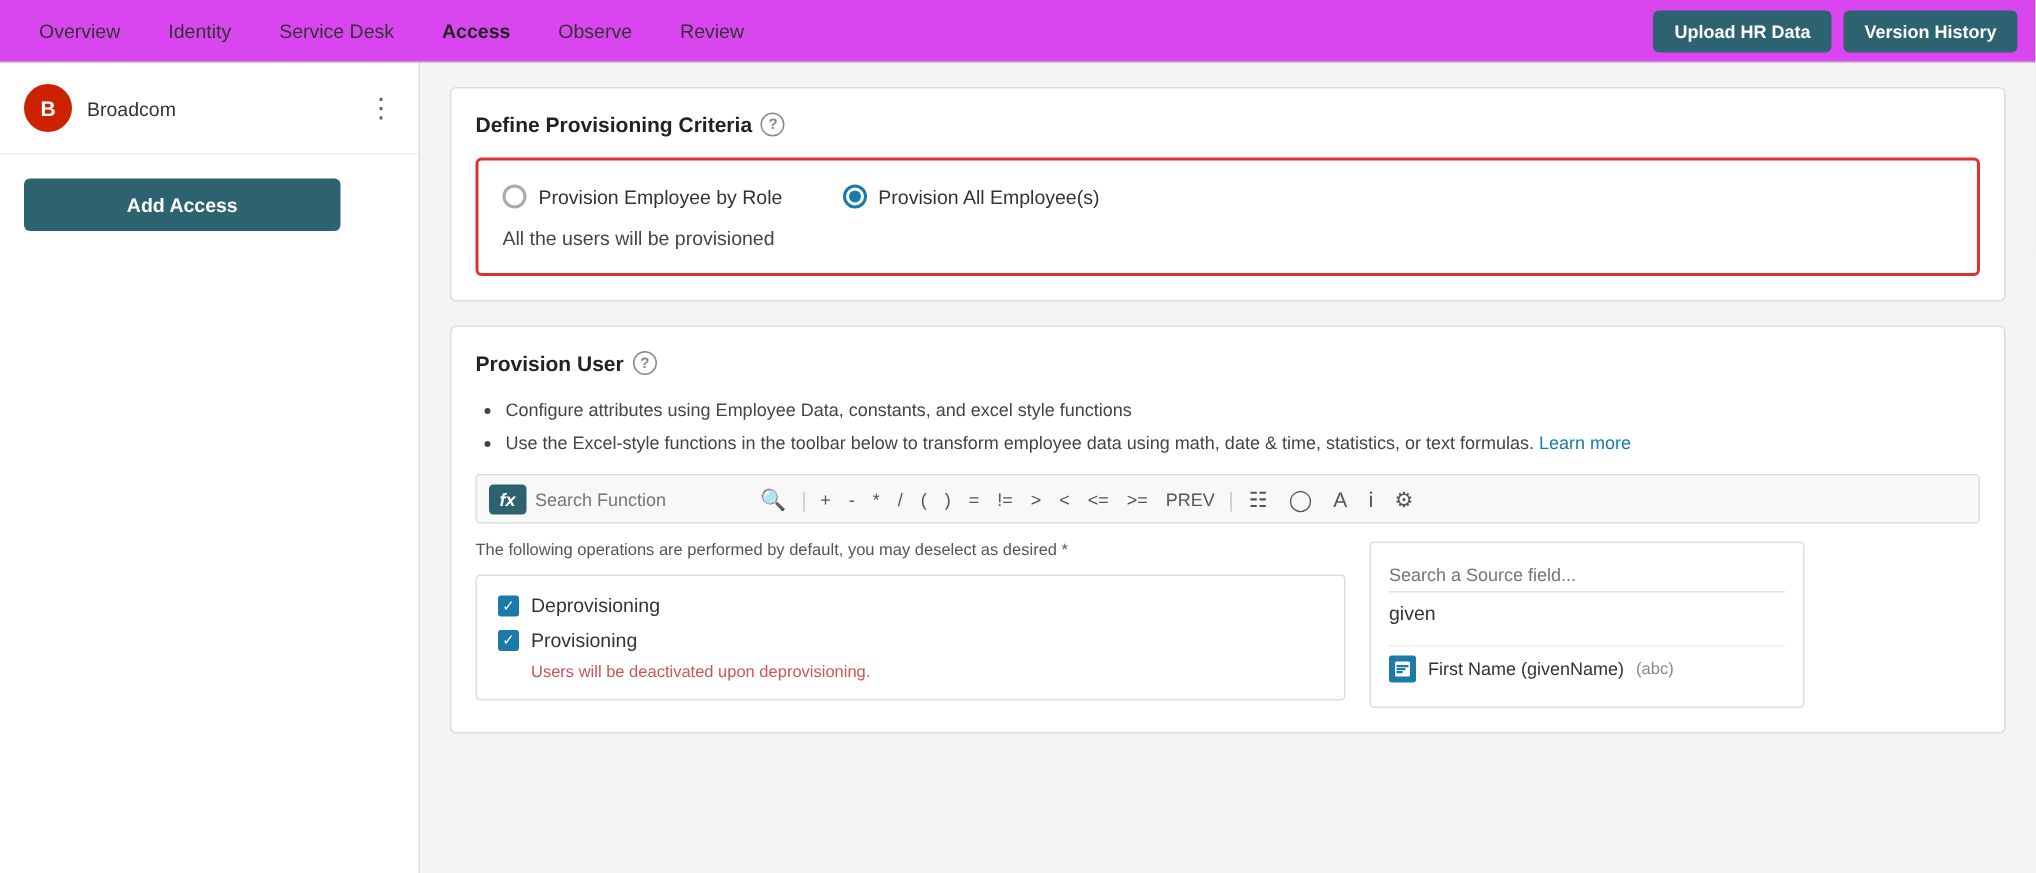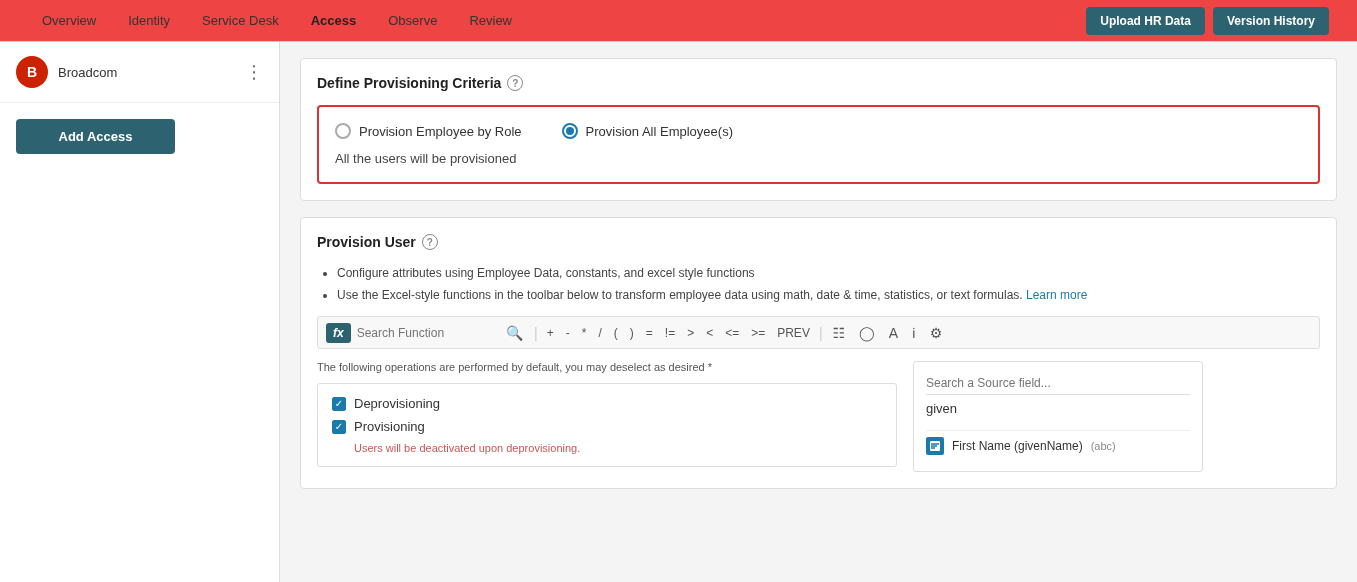--- a/index.html
+++ b/index.html
@@ -1,24 +1,24 @@
 <!DOCTYPE html>
 <html><head>
   <meta charset="utf-8">
   <style>
     * { box-sizing: border-box; margin: 0; padding: 0; }
     body { font-family: -apple-system, BlinkMacSystemFont, 'Segoe UI', sans-serif; font-size: 13px; background: #f0f0f0; color: #333; }
 
     
     .top-nav {
-      background: #ef4444;
+      background: #d946ef;
       display: flex;
       align-items: center;
       height: 42px;
-      padding: 0 28px;
+      padding: 0 12px;
       border-bottom: 1px solid #ccc;
     }
     .nav-items {
       display: flex;
       align-items: center;
       gap: 4px;
       flex: 1;
     }
     .nav-item {
       padding: 8px 14px;
@@ -94,21 +94,21 @@
     }
     .btn-add-access {
       background: #2d6270;
       color: white;
       border: none;
       padding: 10px 20px;
       border-radius: 4px;
       cursor: pointer;
       font-size: 13px;
       font-weight: 700;
-      width: 159px;
+      width: 211px;
     }
 
     
     .content-area {
       flex: 1;
       overflow-y: auto;
       padding: 16px 20px;
       background: #f4f4f4;
     }
 

